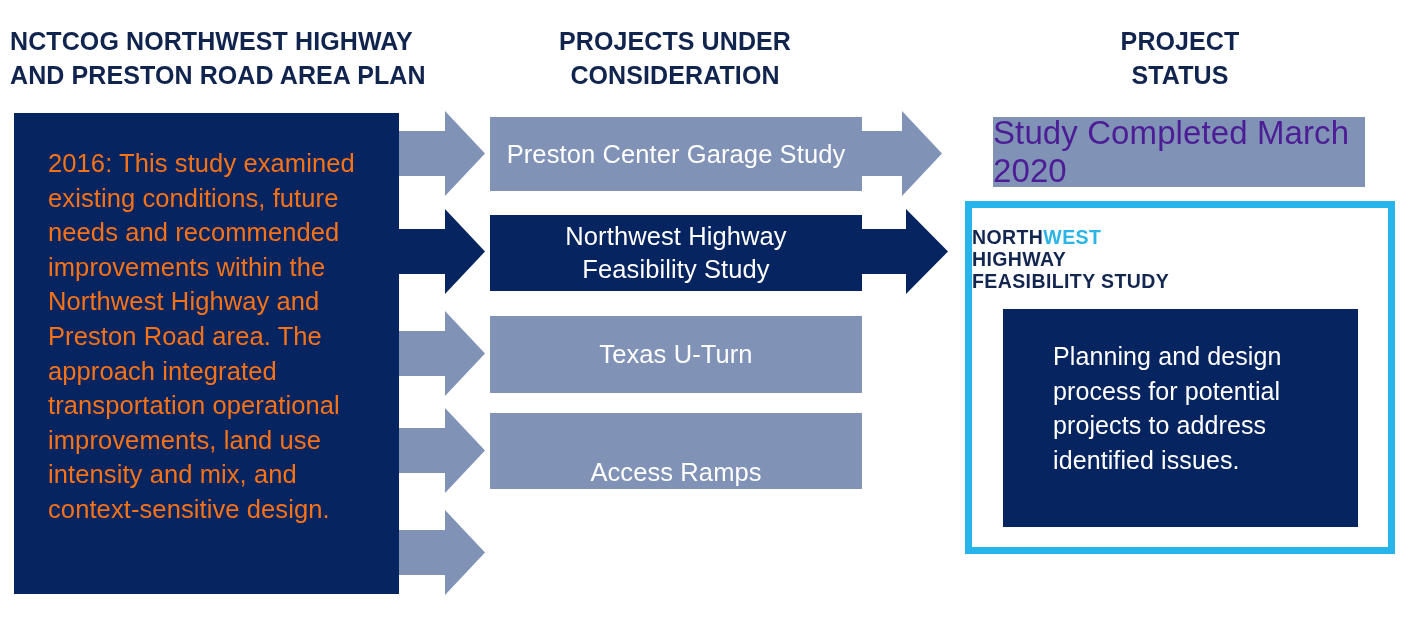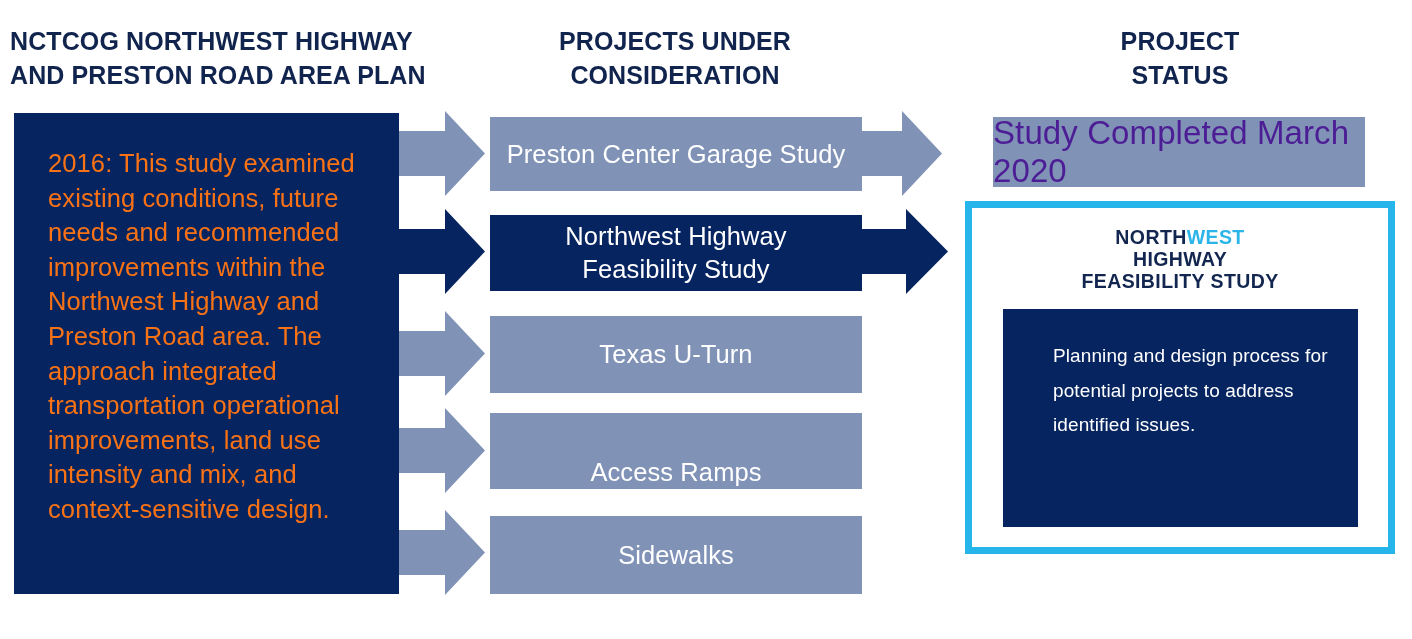--- a/index.html
+++ b/index.html
@@ -110,41 +110,40 @@
     height: 353px;
     background: #FFFFFF;
     border: 7px solid #26B5EA;
     box-sizing: border-box;
   }
   #logo-block {
     position: absolute;
     left: 0;
     top: 18px;
     width: 100%;
-    text-align: center;
     font-weight: bold;
     font-size: 19.5px;
     line-height: 22px;
     letter-spacing: 0.4px;
     color: #12264F;
   }
   #logo-block .logo-west { color: #2BB4E8; }
   #card-inner {
     position: absolute;
     left: 31px;
     top: 101px;
     width: 355px;
     height: 218px;
     background: #06245F;
     box-sizing: border-box;
     padding: 30px 30px 0 50px;
   }
   #card-inner-text {
     color: #FFFFFF;
-    font-size: 19px;
+    font-size: 25px;
     line-height: 34.6px;
     letter-spacing: 0.1px;
   }
 </style>
 </head>
 <body>
 
 <div class="canvas">
 
   <div class="col-heading" id="heading-left">NCTCOG NORTHWEST HIGHWAY
@@ -212,23 +211,20 @@
   </div>
 
   <div class="project-bar bar-grey" style="top:295px; height:77px;">
     <span class="bar-label">Texas U-Turn</span>
   </div>
 
   <div class="project-bar bar-grey" style="top:392px; height:76px;align-items:flex-end;">
     <span class="bar-label">Access Ramps</span>
   </div>
 
-  <div class="project-bar bar-grey" style="top:495px; height:78px;">
-    <span class="bar-label">Sidewalks</span>
-  </div>
 
   <div id="status-bar">
     <span class="bar-label">Study Completed March 2020</span>
   </div>
 
   <div id="status-card">
 
     <div id="logo-block">
       <div><span>NORTH</span><span class="logo-west">WEST</span></div>
       <div>HIGHWAY</div>

